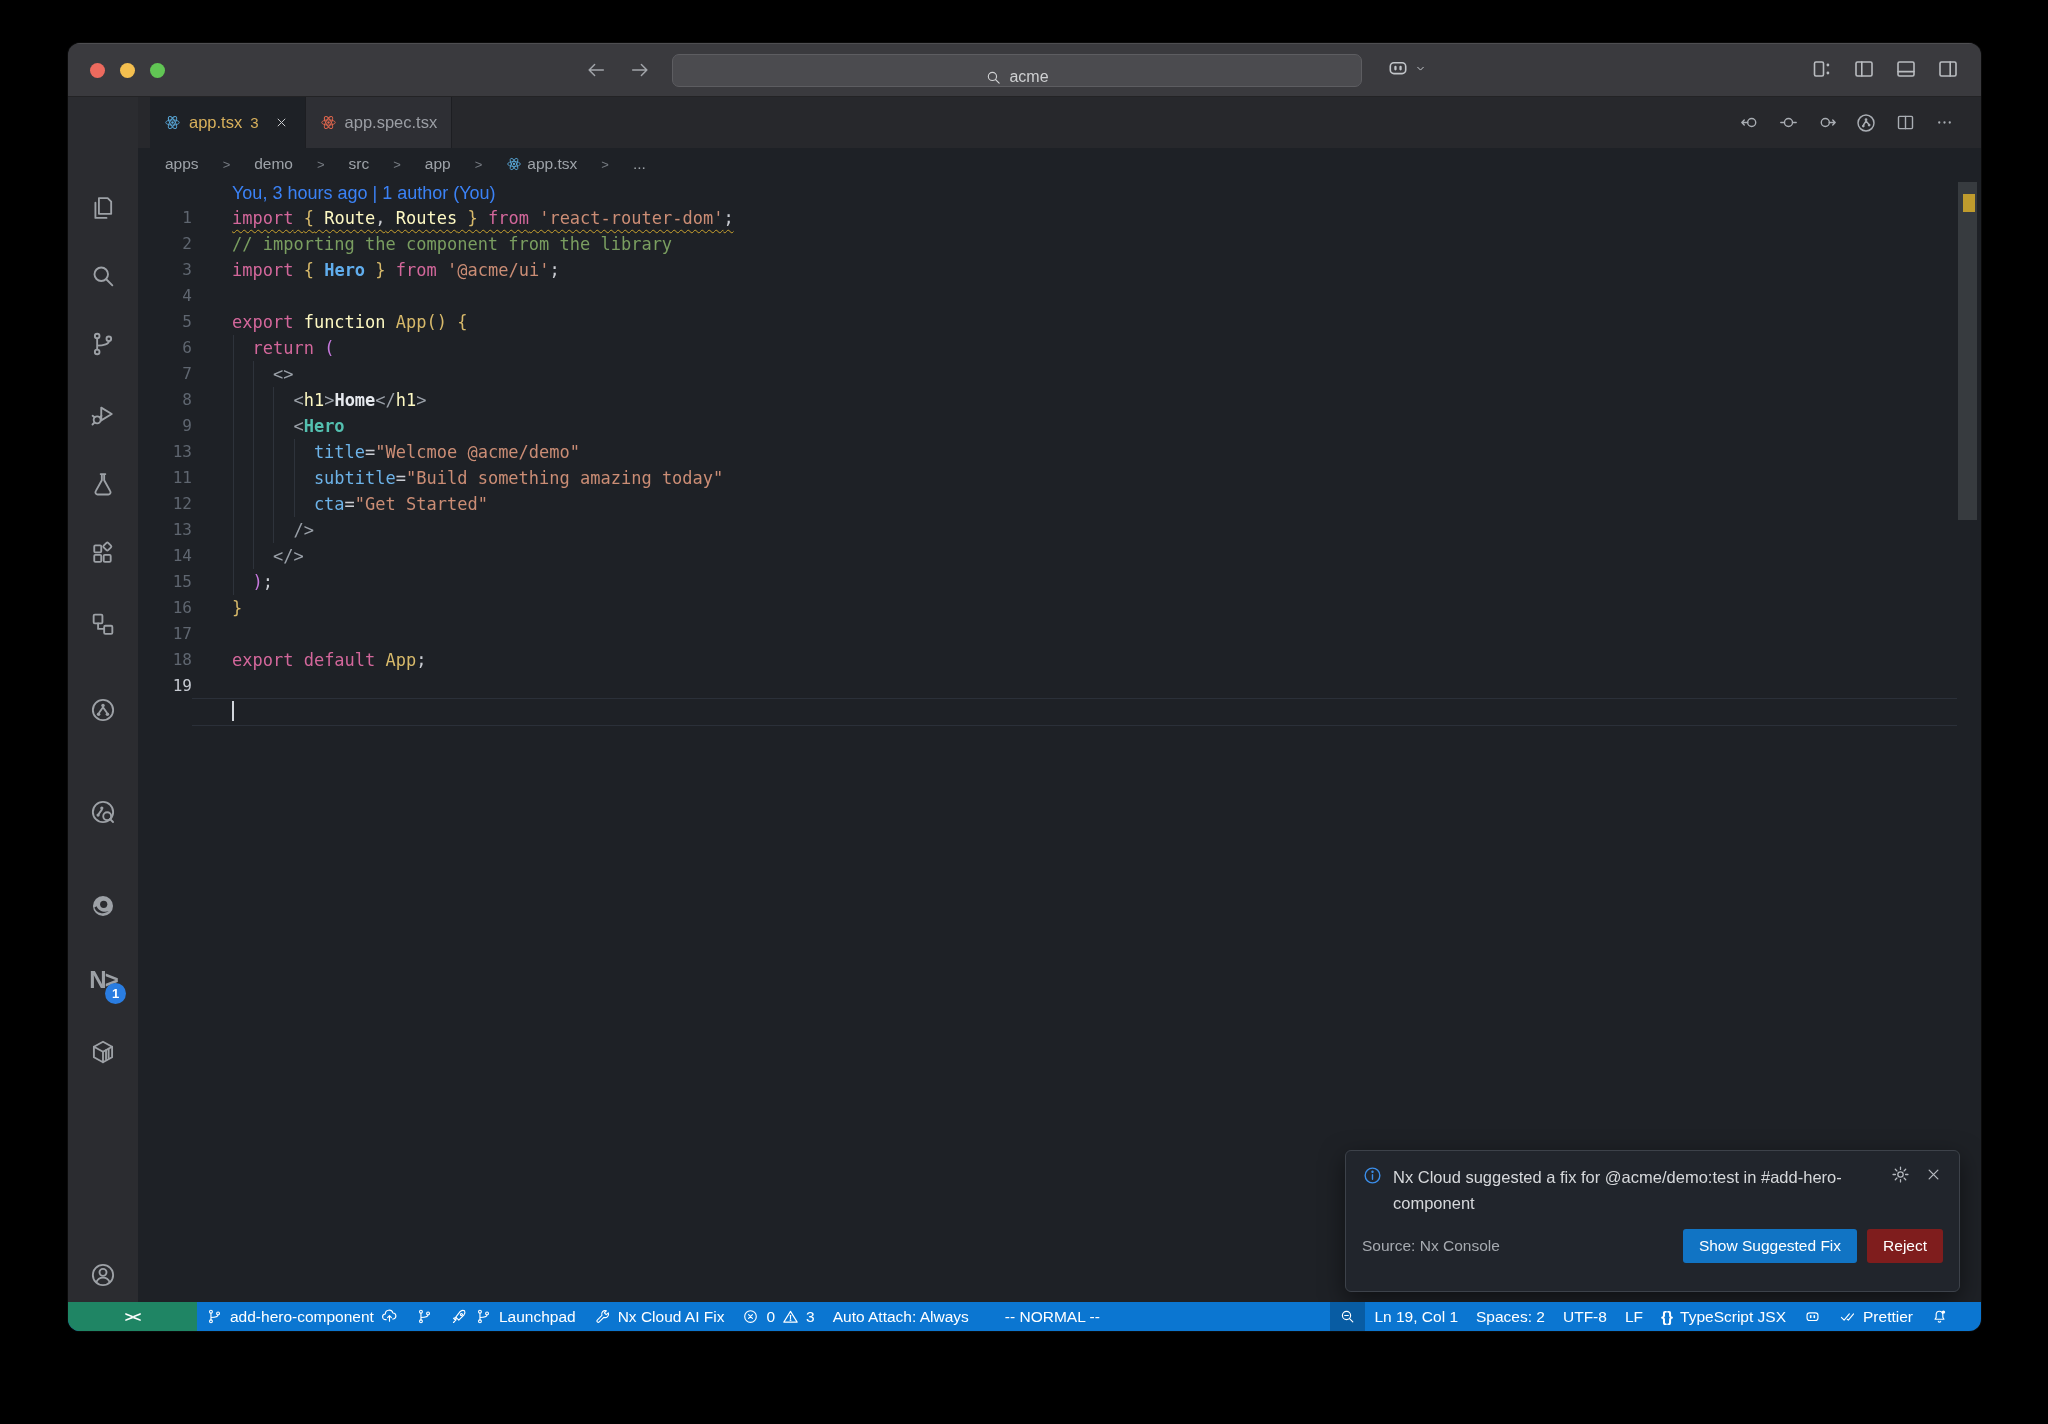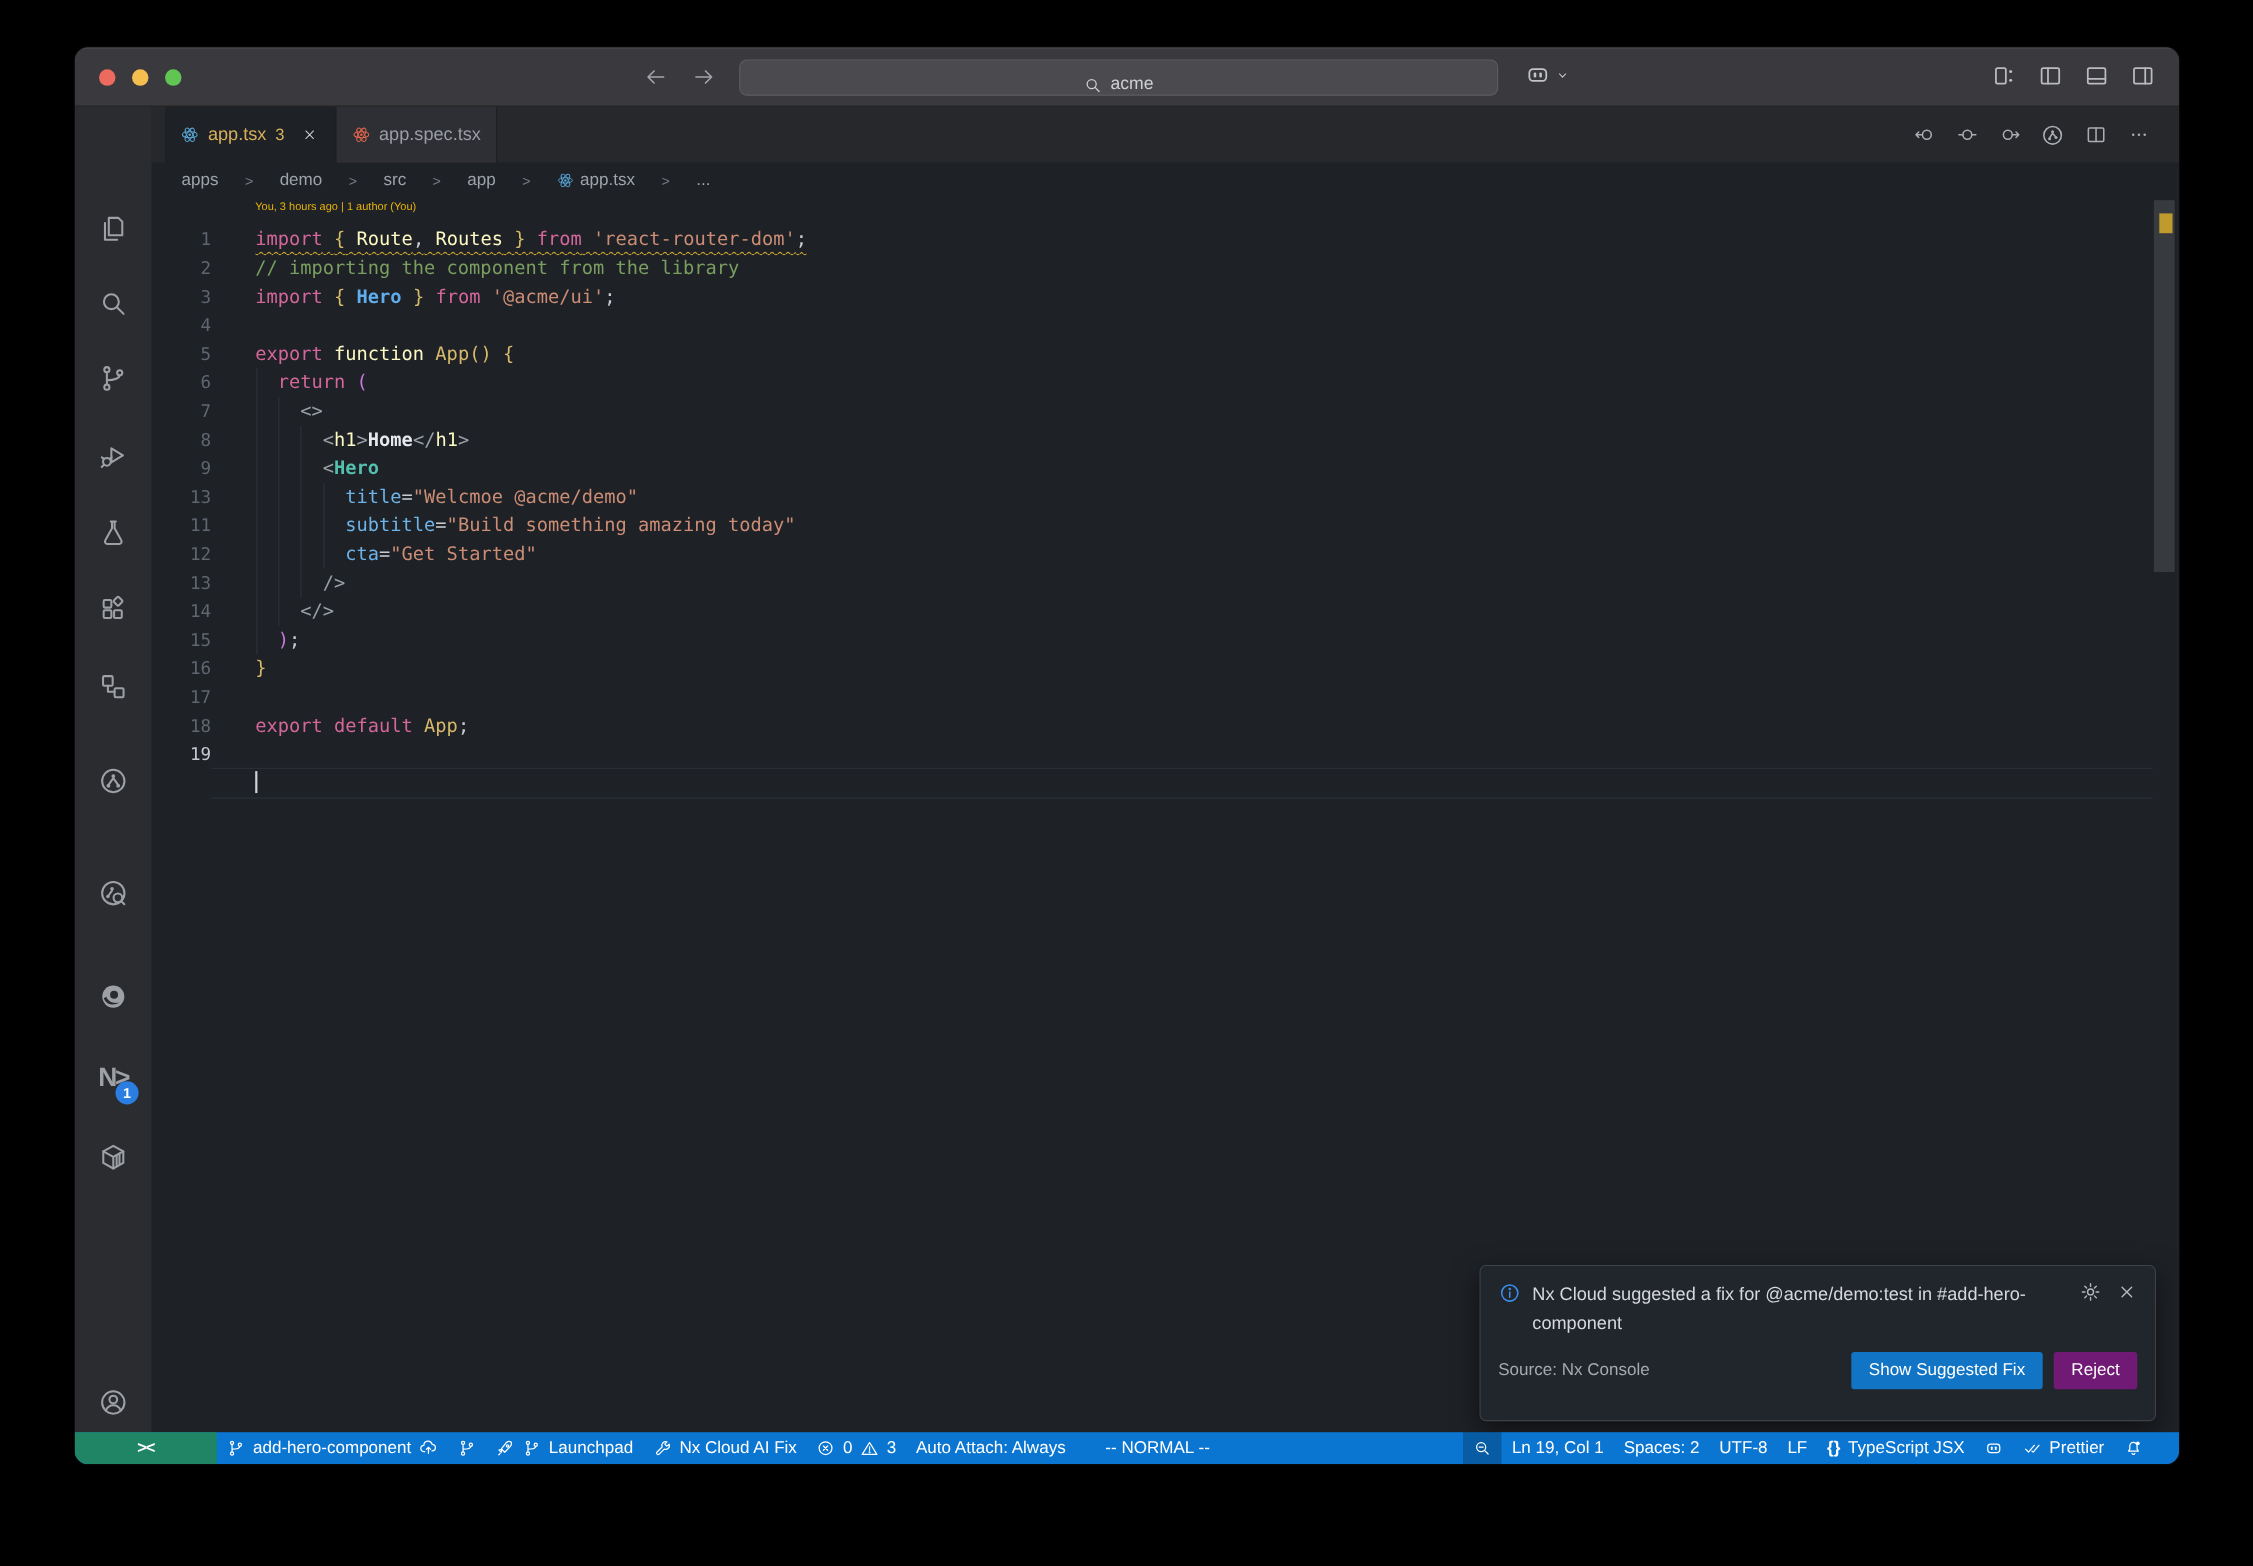--- a/index.html
+++ b/index.html
@@ -37,21 +37,21 @@
   .crumb{display:flex;align-items:center;gap:5px;}
   
   .activitybar{position:absolute;left:0;top:54px;width:70px;bottom:29px;background:#2b2c30;}
   .act-item{position:absolute;left:0;width:70px;height:52px;display:flex;align-items:center;justify-content:center;color:#9da1a6;}
   .act-item svg{width:28px;height:28px;}
   .act-badge{position:absolute;right:12px;bottom:2px;min-width:21px;height:21px;border-radius:11px;background:#2a7de1;
              color:#fff;font-size:13px;font-weight:bold;display:flex;align-items:center;justify-content:center;}
   .nx-logo{font-weight:800;font-size:24px;letter-spacing:-2px;color:#9da1a6;font-family:"Liberation Sans",sans-serif;}
   
   .editor{position:absolute;left:70px;top:137px;right:0;bottom:29px;background:#1e2126;overflow:hidden;}
-  .blame{position:absolute;left:94px;top:3px;font-size:10px;color:#eab308;}
+  .blame{position:absolute;left:94px;top:3px;font-size:18px;color:#3b82f6;}
   .code-area{position:absolute;left:0;top:25px;right:0;bottom:0;font-family:"DejaVu Sans Mono",monospace;font-size:17px;}
   .row{display:flex;height:26px;line-height:26px;white-space:pre;}
   .ln{width:54px;text-align:right;color:#5f6670;flex:none;font-size:16px;}
   .ln.cur{color:#c6cad1;}
   .ct{margin-left:40px;}
   .guides{position:absolute;left:94px;top:0;bottom:0;}
   .guide{position:absolute;width:0;border-left:1px solid #2e333b;}
   .curline{position:absolute;left:54px;right:24px;height:26px;border-top:1px solid #2b3039;border-bottom:1px solid #2b3039;}
   .cursor{position:absolute;left:94px;width:2px;height:20px;background:#d0d4da;}
   .sbar{position:absolute;right:4px;top:2px;width:19px;height:338px;background:rgba(125,128,134,.27);}
@@ -66,21 +66,21 @@
   .notif{position:absolute;left:1277px;top:1107px;width:615px;height:142px;background:#21252c;
          border:1px solid #3d424a;border-radius:6px;box-shadow:0 8px 24px rgba(0,0,0,.5);padding:14px 16px;box-sizing:border-box;}
   .notif-row1{display:flex;gap:10px;}
   .notif-msg{flex:1;max-width:452px;font-size:16.5px;line-height:1.55;color:#d6d8db;}
   .notif-tools{display:flex;gap:14px;color:#b6bac0;margin-left:auto;}
   .notif-row2{display:flex;align-items:center;margin-top:13px;}
   .notif-src{font-size:15.5px;color:#a6aab0;}
   .notif-btns{margin-left:auto;display:flex;gap:10px;}
   .btn{height:34px;border-radius:3px;font-size:15.5px;display:flex;align-items:center;padding:0 16px;color:#fff;}
   .btn.primary{background:#1174c4;}
-  .btn.secondary{background:#701a75;}
+  .btn.secondary{background:#7f1d1d;}
   
   .statusbar{position:absolute;left:0;right:0;bottom:0;height:29px;background:#0b76d1;color:#fff;
              display:flex;align-items:center;font-size:15.5px;}
   .sb-remote{width:129px;height:29px;background:#1f8564;display:flex;align-items:center;justify-content:center;
              font-weight:bold;letter-spacing:-1px;font-size:15px;flex:none;}
   .sb-item{display:flex;align-items:center;gap:7px;padding:0 9px;height:29px;}
   .sb-item svg{width:17px;height:17px;}
   .sb-right{margin-left:auto;display:flex;align-items:center;padding-right:24px;}
   .sb-hl{background:rgba(0,0,0,.22);}
   .gap-l{margin-left:18px;}

